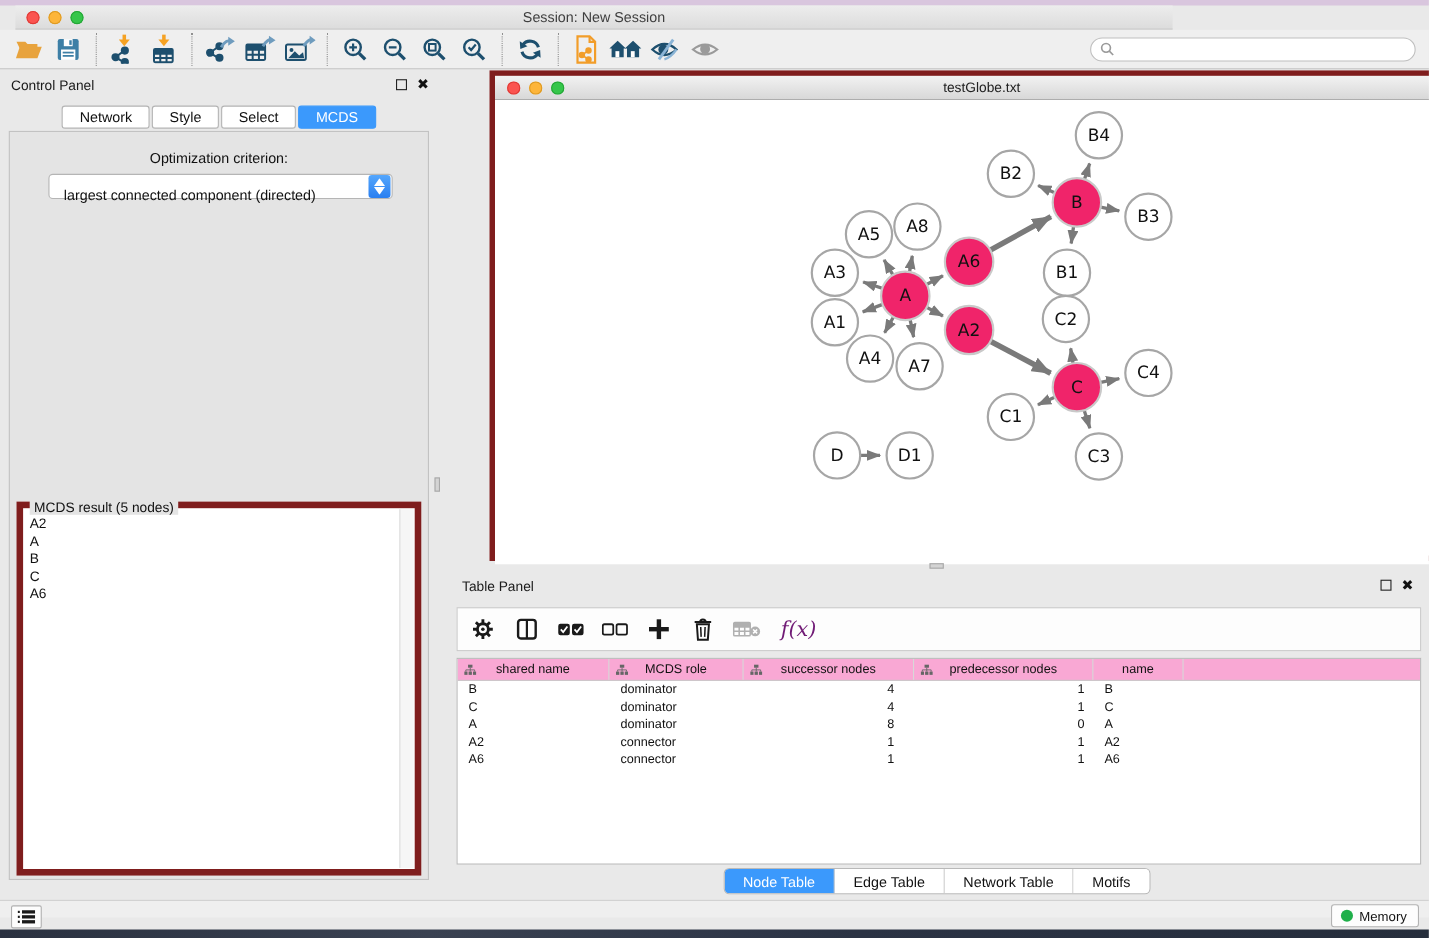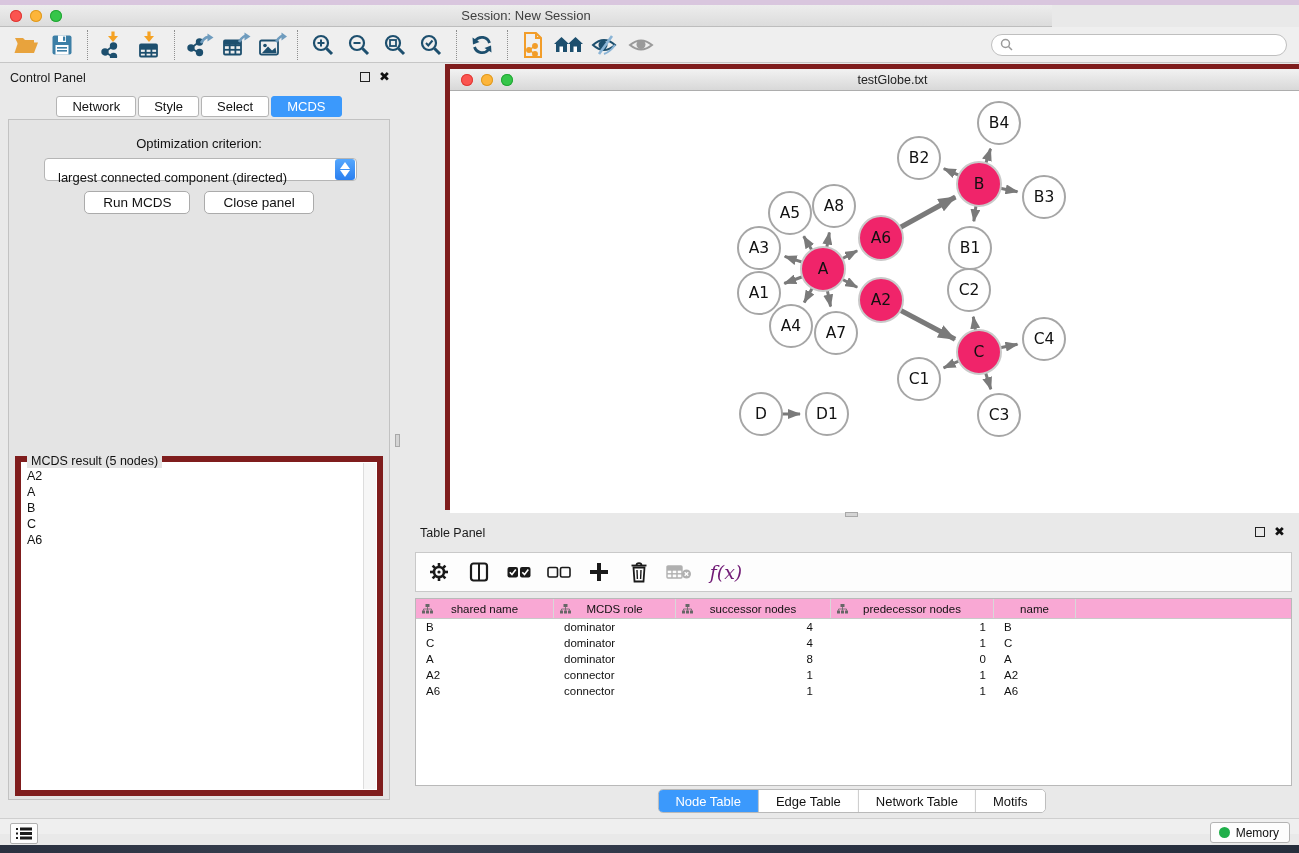--- a/index.html
+++ b/index.html
@@ -1,21 +1,21 @@
 <!DOCTYPE html>
 <html><head>
 <meta charset="utf-8">
 <style>
   * { margin:0; padding:0; box-sizing:border-box; }
   html,body { width:1299px; height:853px; overflow:hidden; }
   body { font-family:"Liberation Sans","DejaVu Sans",sans-serif; background:#e9e9e9; position:relative; }
 
   
   .wallpaper-top { position:absolute; left:0; top:0; width:1299px; height:5px; background:#d9c6de; }
-  .titlebar { position:absolute; left:0; top:5px; width:1052px; height:22px;
+  .titlebar { position:absolute; left:14px; top:5px; width:1052px; height:22px;
     background:linear-gradient(#ededed,#dcdcdc); border-bottom:1px solid #bdbdbd;padding-left:38px; }
   .traffic { position:absolute; top:5px; display:flex; gap:8px; }
   .traffic i { width:12px; height:12px; border-radius:50%; display:block; }
   .tl-red{background:#fb5450;box-shadow:inset 0 0 0 1px #de3a36;}
   .tl-yellow{background:#fdb53a;box-shadow:inset 0 0 0 1px #dd9a23;}
   .tl-green{background:#35c64a;box-shadow:inset 0 0 0 1px #24a536;}
   .titlebar .title { position:absolute; left:0; right:0; top:3px; text-align:center; font-size:13px; color:#3f3f3f; }
 
   .toolbar { position:absolute; left:0; top:27px; width:1299px; height:36px;
     background:#efefef; border-bottom:1px solid #c6c6c6; display:flex; align-items:center; padding:0 8px; }
@@ -296,24 +296,20 @@
   <div class="dropdown">
     <span class="dd-text">largest connected component (directed)</span>
     <span class="dd-stepper">
       <svg width="10" height="7" viewBox="0 0 10 7">
           <polygon points="5,0 10,7 0,7" fill="#fff"></polygon>
         </svg>
       <svg width="10" height="7" viewBox="0 0 10 7">
           <polygon points="0,0 10,0 5,7" fill="#fff"></polygon>
         </svg>
     </span>
-  </div>
-  <div class="cp-buttons">
-    <button class="cp-btn">Run MCDS</button>
-    <button class="cp-btn">Close panel</button>
   </div>
   <div class="mcds-box">
     <span class="mcds-legend">MCDS result (5 nodes)</span>
     <div class="mcds-list" id="mcds-list">
         <div>A2</div>
         <div>A</div>
         <div>B</div>
         <div>C</div>
         <div>A6</div>
       </div>

